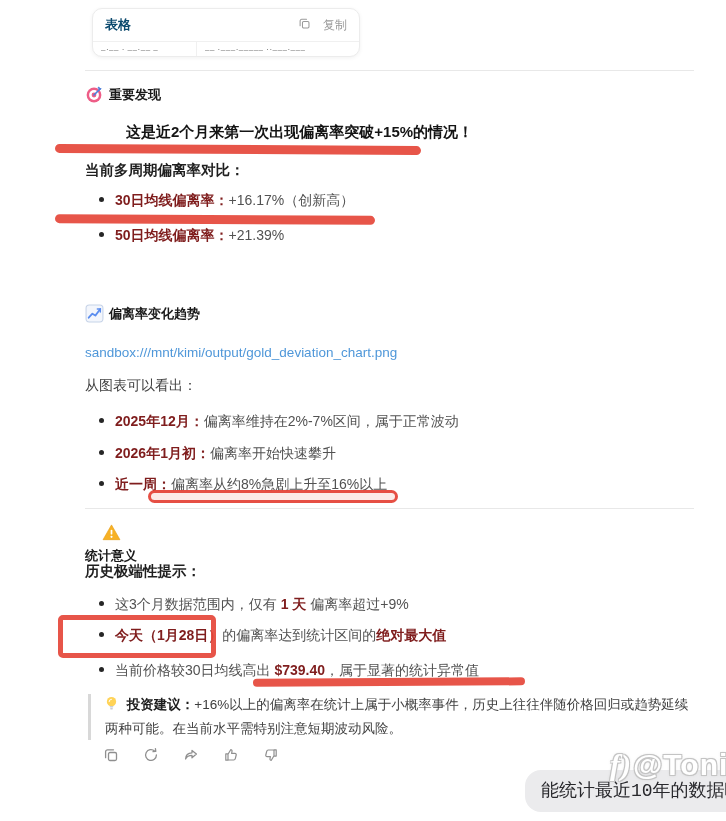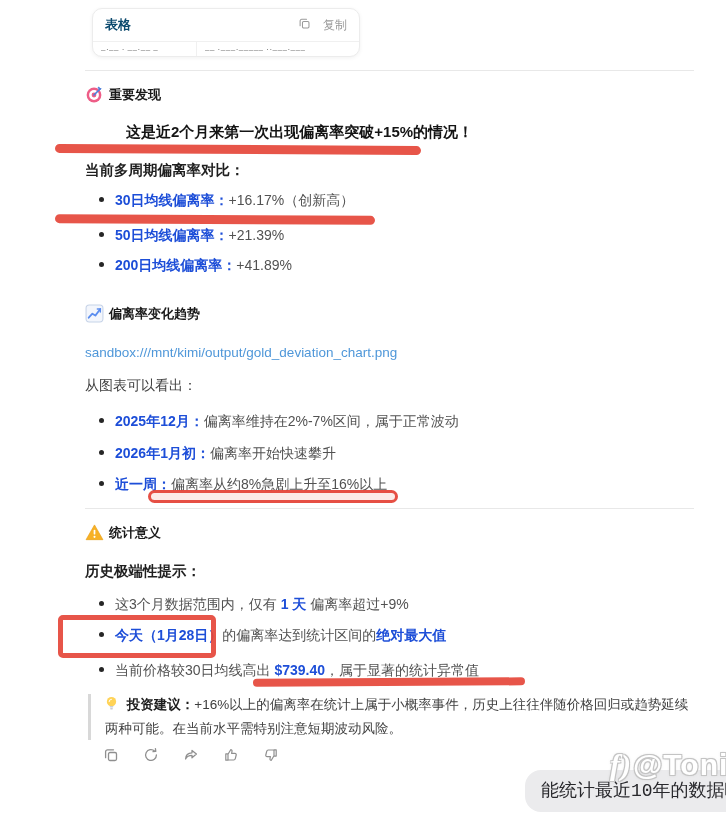--- a/index.html
+++ b/index.html
@@ -19,32 +19,32 @@
   .cell { font-size:8px; color:#6f6f6f; padding:3px 8px 0; white-space:nowrap;
     overflow:hidden; filter:blur(.4px); letter-spacing:.5px; }
   .c1 { width:104px; border-right:1px solid #f0f0f0; }
   .c2 { flex:1; }
 
   .divider { position:absolute; left:85px; width:609px; height:1px; background:#e8e8e8; }
   .d1 { top:70px; } .d2 { top:508px; }
 
   .sec { position:absolute; left:85px; display:flex; align-items:center; gap:5px;
     font-size:13px; font-weight:bold; color:#1a1a1a; }
-  .h1 { top:85px; } .h2 { top:304px; } .h3 { top:523px; }
+  .h1 { top:85px; } .h2 { top:304px; } .h3 { top:523px;flex-direction:column; }
   .sec-icon { flex:0 0 auto; display:inline-flex; }
 
   .hl { position:absolute; left:85px; top:123px; font-size:15px; font-weight:bold; color:#141414;margin-left:41px; }
   .sub { position:absolute; left:85px; font-size:14.5px; font-weight:bold; color:#1f1f1f; }
   .sub-c { top:161px; } .sub-s { top:562px; }
   .plain { position:absolute; left:85px; top:377px; font-size:14px; color:#3f3f3f; }
 
   .li { position:absolute; left:99px; font-size:14px; white-space:nowrap; }
   .dot { display:inline-block; width:5px; height:5px; border-radius:50%;
     background:#262626; margin-right:11px; vertical-align:3px; }
-  .b { font-weight:bold; color:#1d4ed8; }
+  .b { font-weight:bold; color:#7f1d1d; }
   .v { color:#525252; }
   .li-1a{top:192px;} .li-1b{top:227px;} .li-1c{top:257px;}
   .li-2a{top:413px;} .li-2b{top:445px;} .li-2c{top:476px;}
   .li-3a{top:596px;} .li-3b{top:627px;} .li-3c{top:662px;}
 
   .file-link { position:absolute; left:85px; top:345px; font-size:13.5px;
     color:#4f97d9; text-decoration:none; }
 
   
   .anno { position:absolute; pointer-events:none; }
@@ -119,23 +119,20 @@
   <div class="hl">这是近2个月来第一次出现偏离率突破+15%的情况！</div>
 
   <div class="sub sub-c">当前多周期偏离率对比：</div>
 
   <div class="li li-1a">
     <span class="dot"></span><span class="b">30日均线偏离率：</span><span class="v">+16.17%（创新高）</span>
   </div>
   <div class="li li-1b">
     <span class="dot"></span><span class="b">50日均线偏离率：</span><span class="v">+21.39%</span>
   </div>
-  <div class="li li-1c">
-    <span class="dot"></span><span class="b">200日均线偏离率：</span><span class="v">+41.89%</span>
-  </div>
 
   <div class="sec h2">
     <span class="sec-icon">
       <svg width="19" height="19" viewBox="0 0 18 18">
           <rect x="1" y="1" width="16" height="16" rx="3" fill="#f3f6fc" stroke="#c6d3e8"></rect>
           <polyline points="3.5,13 7,9.2 9.8,11 14.5,4.8" fill="none" stroke="#5b8def" stroke-width="1.7" stroke-linecap="round" stroke-linejoin="round"></polyline>
           <path d="M14.5 4.8h-2.8M14.5 4.8v2.8" stroke="#5b8def" stroke-width="1.4" stroke-linecap="round"></path>
         </svg>
     </span>
     <span>偏离率变化趋势</span>

